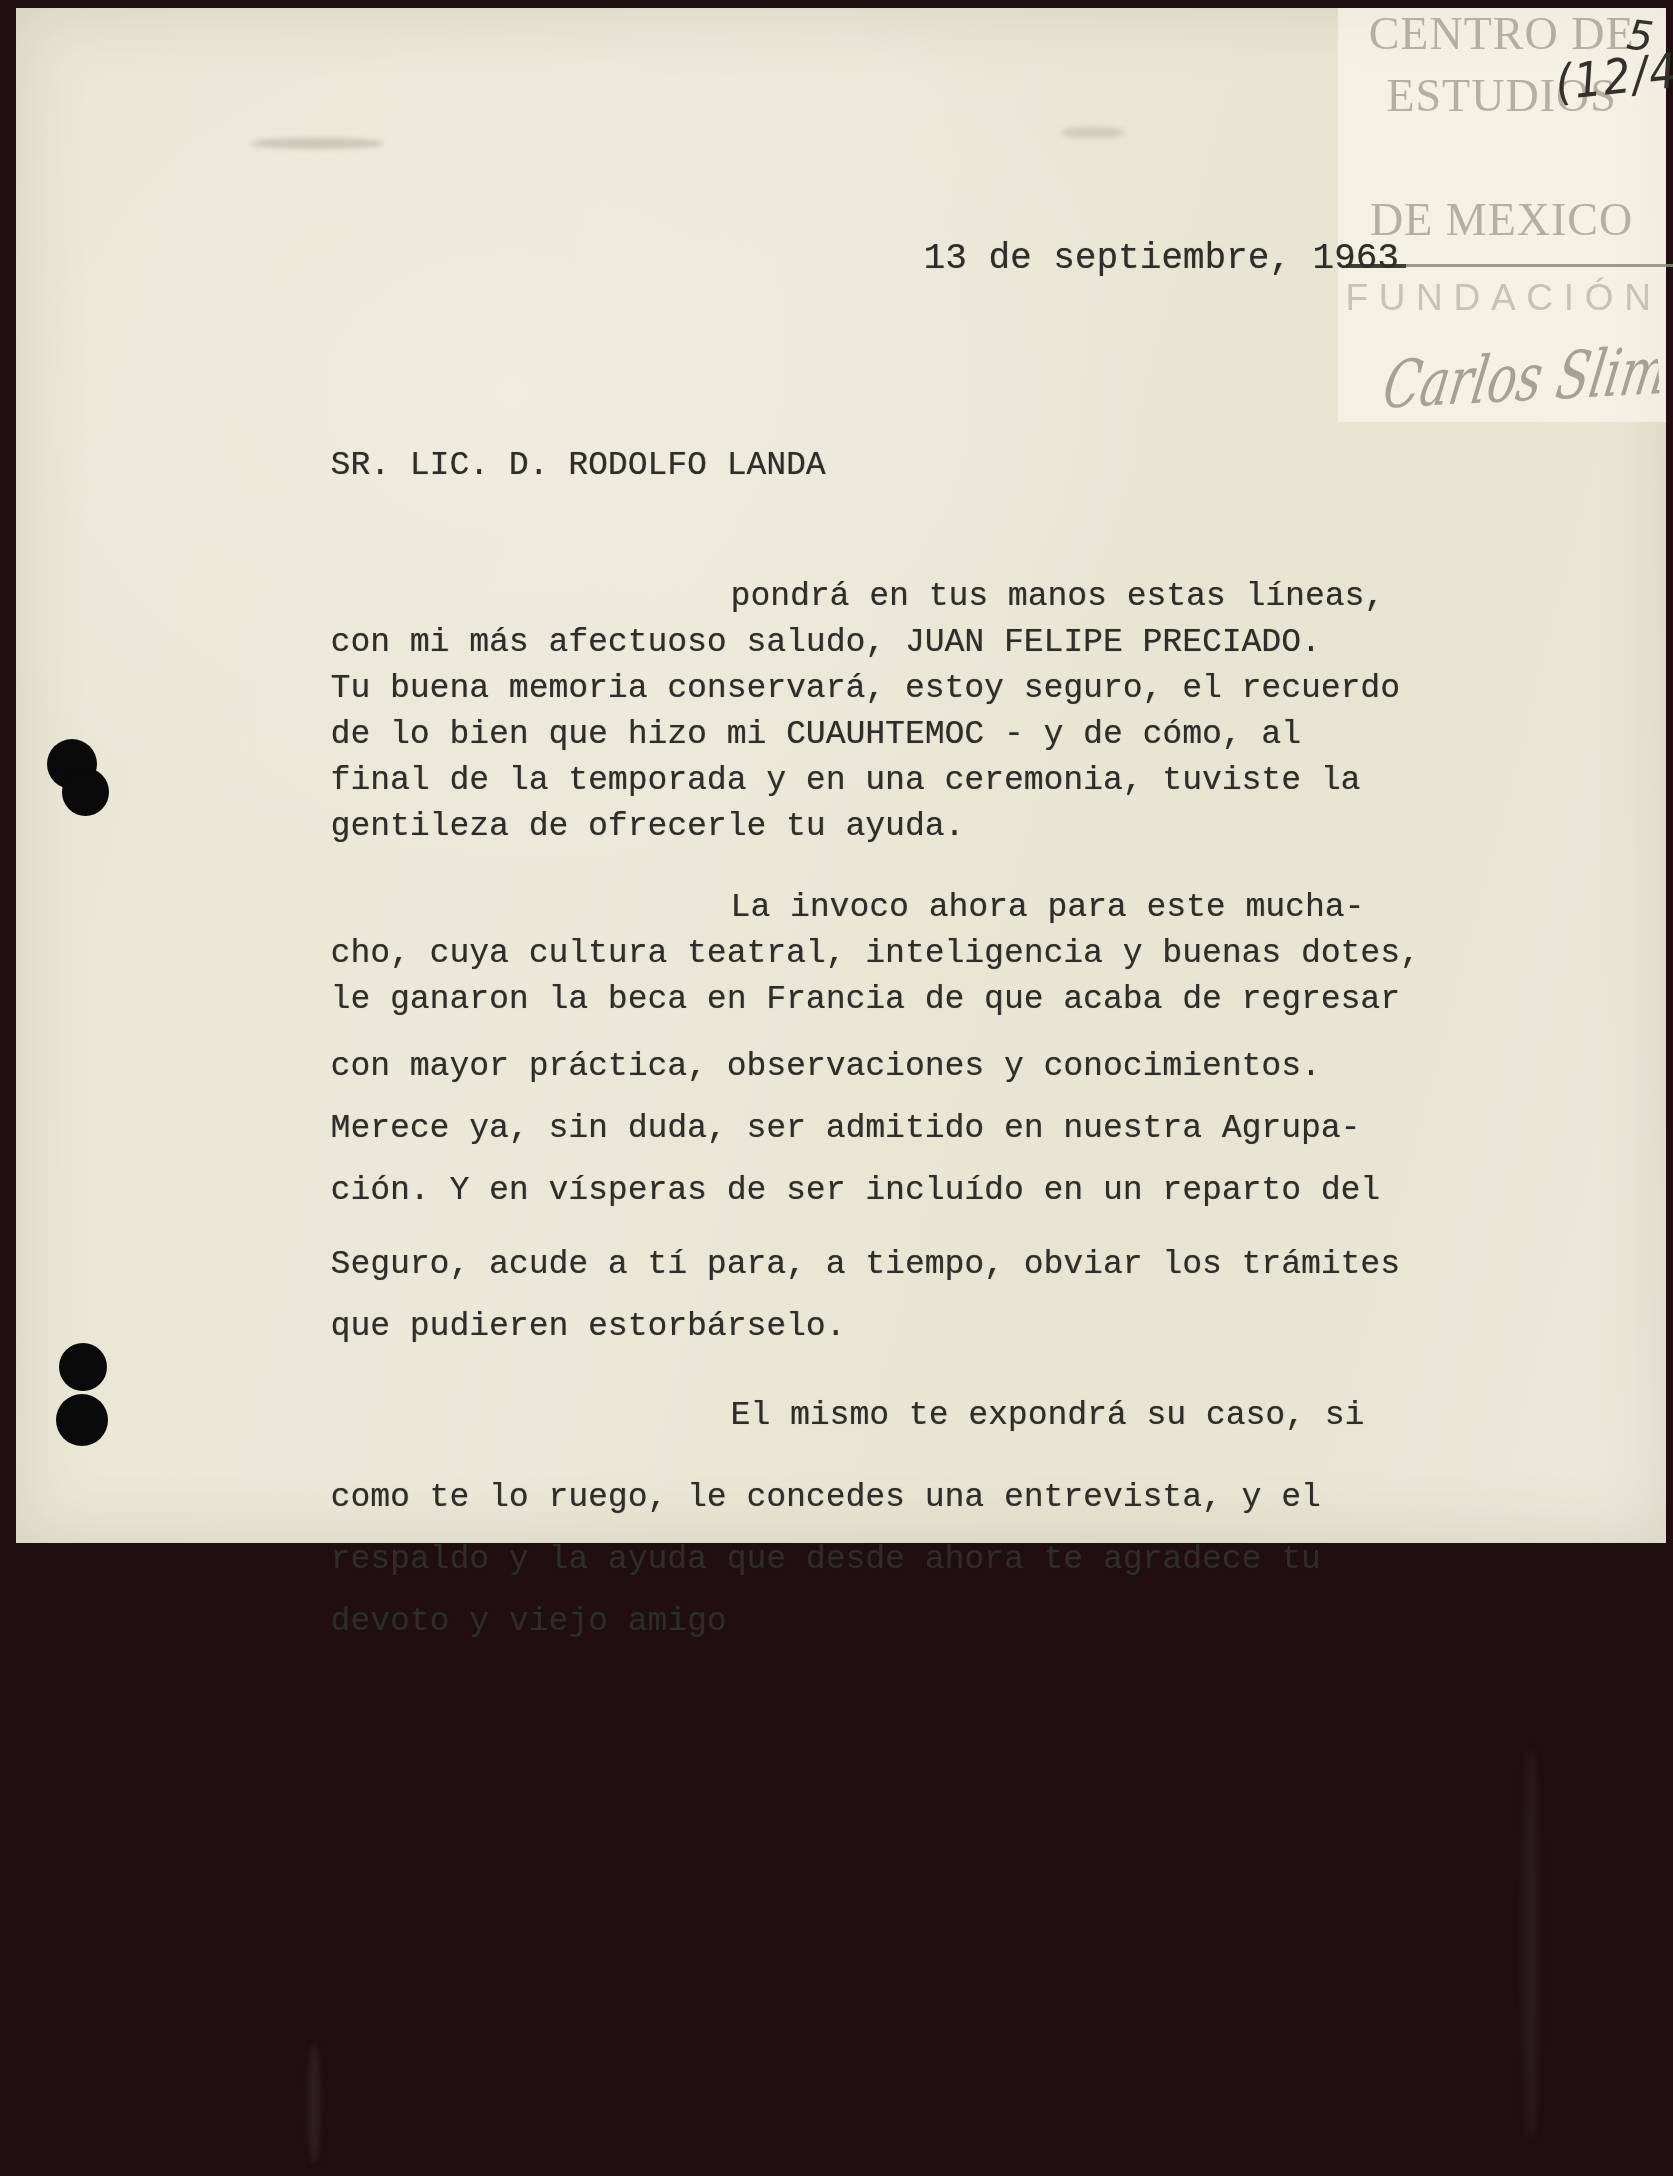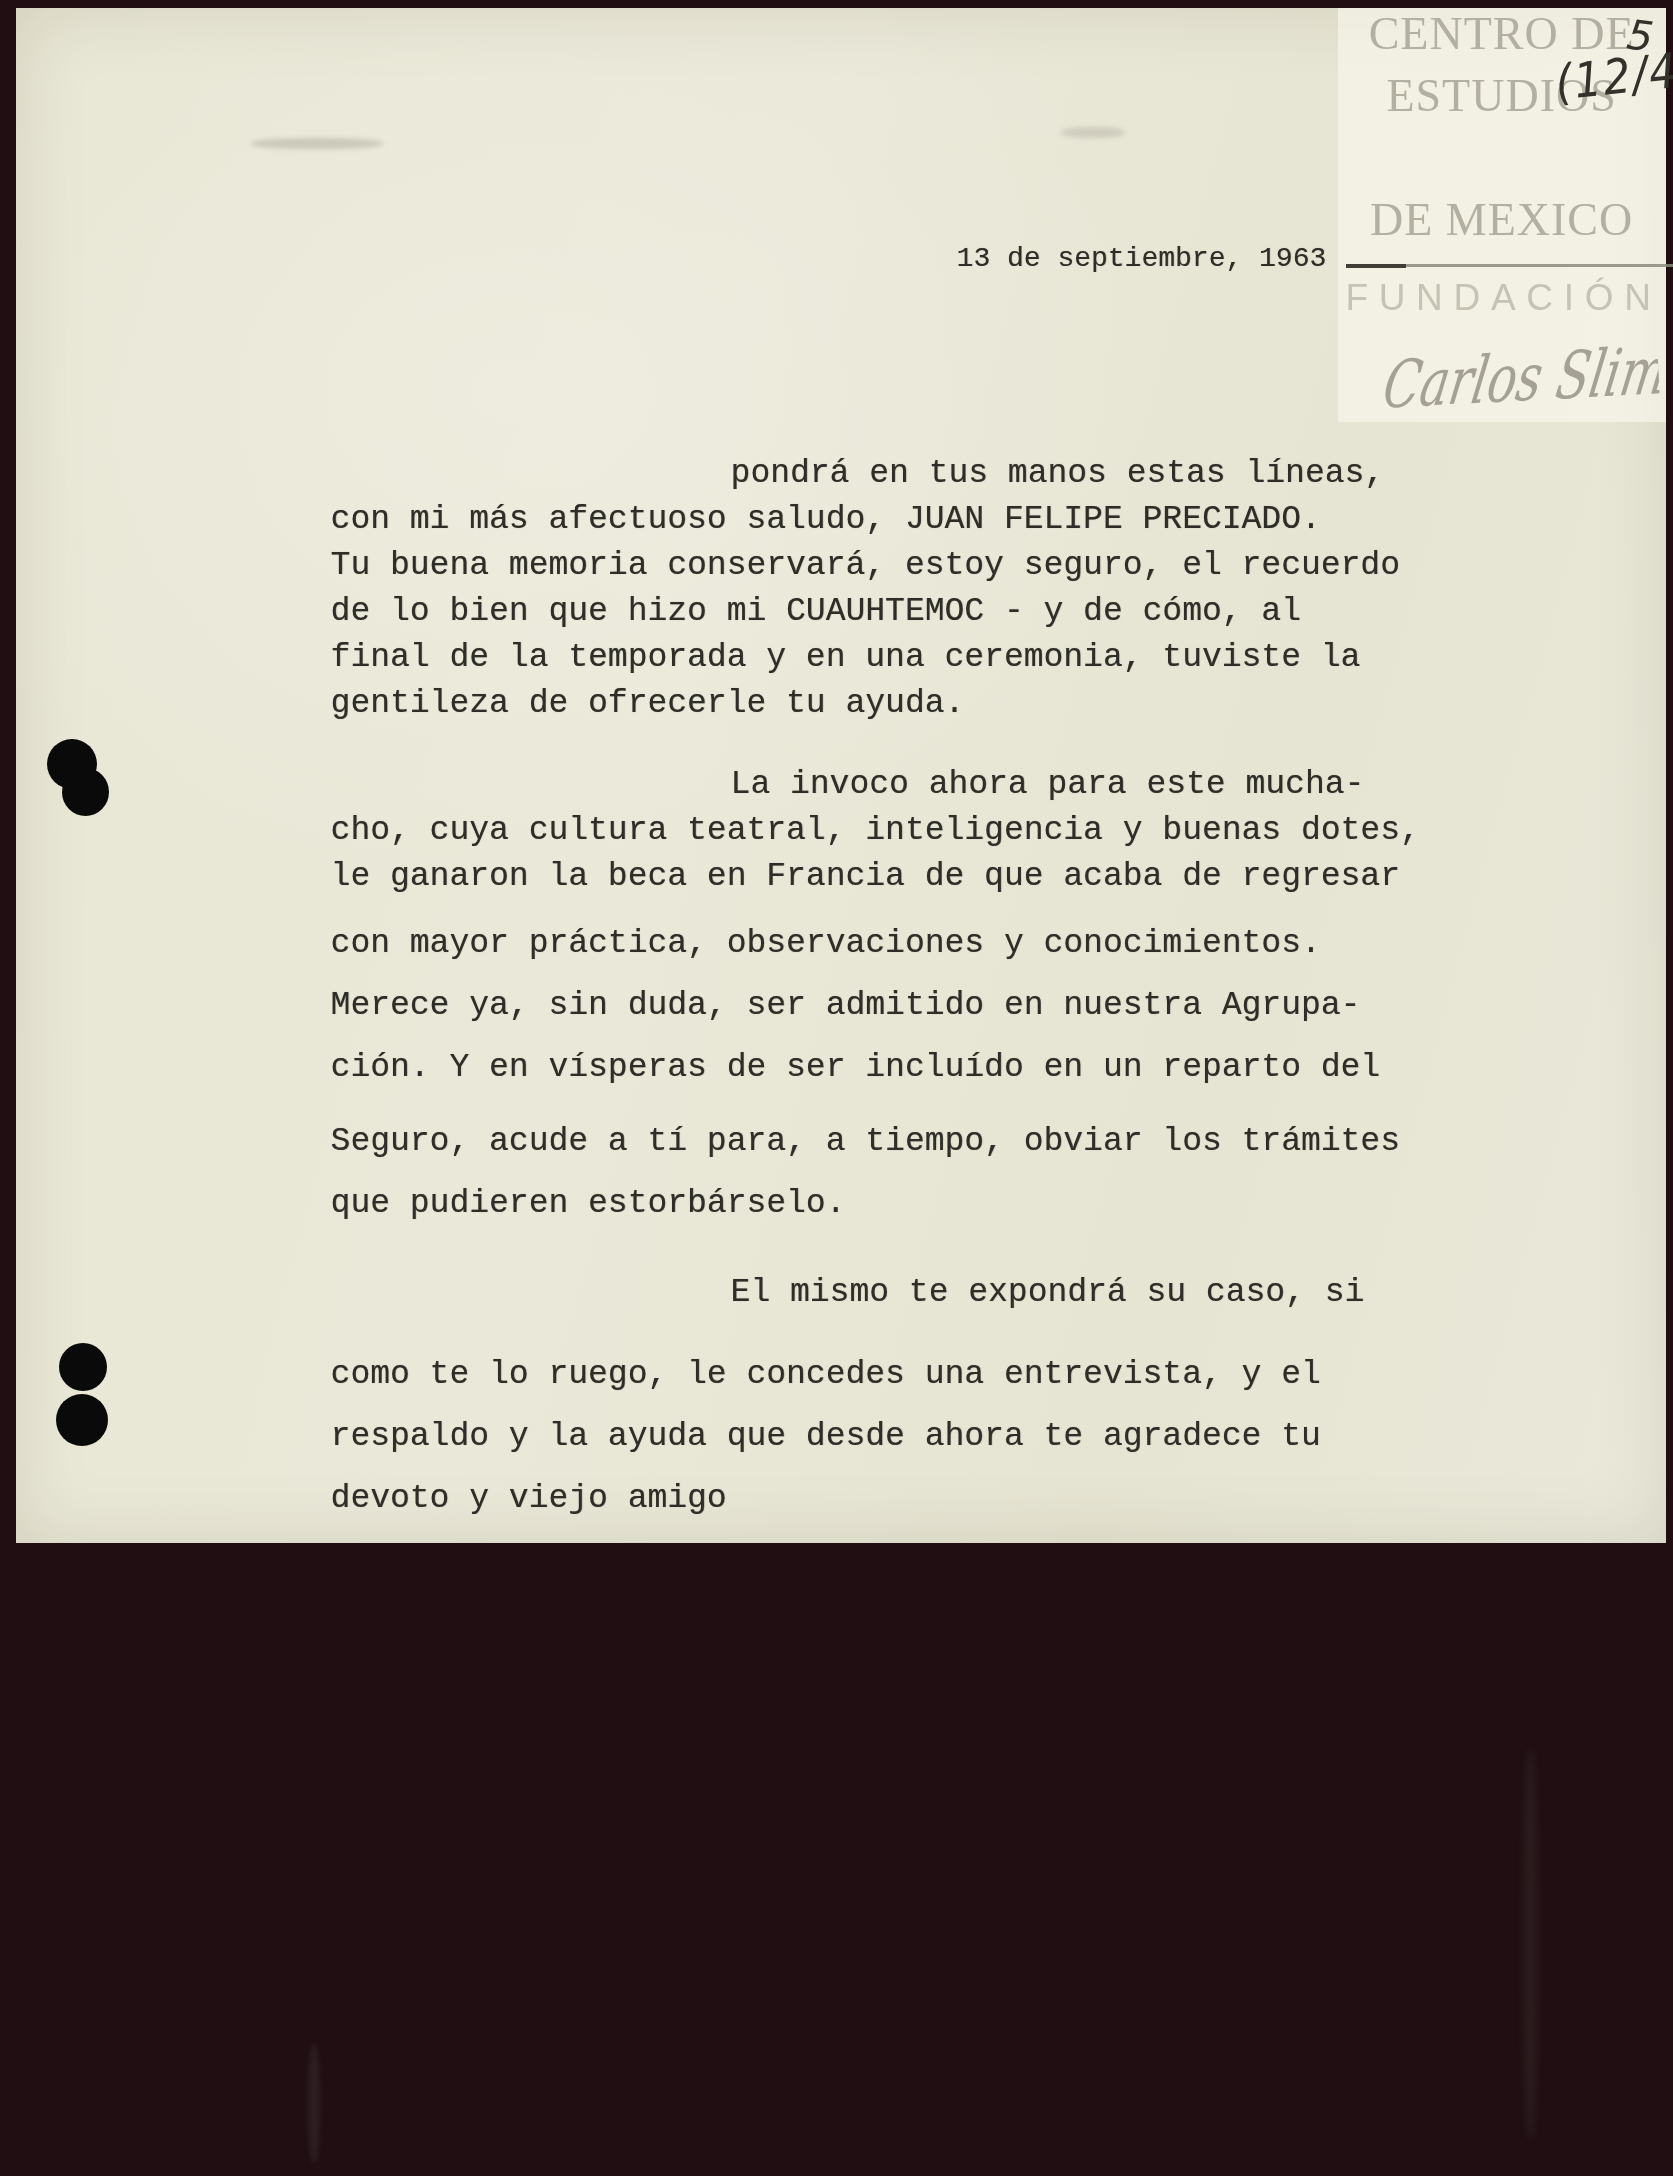--- a/index.html
+++ b/index.html
@@ -39,21 +39,21 @@
            font-size:37px;line-height:37px;color:var(--watermark-light);
            letter-spacing:10.7px;white-space:nowrap;}
   .wm-signature{position:absolute;left:13.7px;top:334px;width:308px;height:86px;
            transform:rotate(-3deg);}
   .wm-rule{position:absolute;left:1389px;top:256px;width:275px;height:2.9px;
            background:var(--rule);opacity:0.85;}
   .date-dash{position:absolute;left:1330px;top:256px;width:60px;height:3.9px;
            background:#403f37;}
   
   .typed{color:var(--ink);text-shadow:0.4px 0.4px 0.7px rgba(46,45,39,0.5);}
-  .date-line{position:absolute;left:941px;top:234px;font-size:28px;line-height:33px;
+  .date-line{position:absolute;left:908px;top:234px;font-size:36px;line-height:33px;
            white-space:pre;font-family:Liberation Mono, monospace;}
   .letter-body{position:absolute;left:315px;top:359px;font-size:33px;white-space:pre;}
   .addr{line-height:49px;}
   .salutation{line-height:47px;margin-top:65px;}
   .tline{white-space:pre;}
   .block.single .tline{line-height:46px;}
   .block.wide .tline{line-height:62px;}
   .tline.indent{margin-left:400px;}
   
   .hand{position:absolute;font-family:"DejaVu Sans",sans-serif;color:var(--annotation);
@@ -92,20 +92,21 @@
 
     <div class="wm-rule"></div>
     <div class="date-dash"></div>
 
     <div class="hand hand-page">5</div>
     <div class="hand hand-folio">(12/42)</div>
 
     <div class="typed date-line">13 de septiembre, 1963</div>
 
     <div class="typed letter-body">
+      <div class="addr">SR. LIC. D. RODOLFO LANDA</div>
       <div><div class="block single" style="margin-top: 9.8px;"><div class="tline indent">pondrá en tus manos estas líneas,</div><div class="tline">con mi más afectuoso saludo, JUAN FELIPE PRECIADO.</div><div class="tline">Tu buena memoria conservará, estoy seguro, el recuerdo</div><div class="tline">de lo bien que hizo mi CUAUHTEMOC - y de cómo, al</div><div class="tline">final de la temporada y en una ceremonia, tuviste la</div><div class="tline">gentileza de ofrecerle tu ayuda.</div></div><div class="block single" style="margin-top: 35px;"><div class="tline indent">La invoco ahora para este mucha-</div><div class="tline">cho, cuya cultura teatral, inteligencia y buenas dotes,</div><div class="tline">le ganaron la beca en Francia de que acaba de regresar</div></div><div class="block wide" style="margin-top: 13.7px;"><div class="tline">con mayor práctica, observaciones y conocimientos.</div><div class="tline">Merece ya, sin duda, ser admitido en nuestra Agrupa-</div><div class="tline">ción. Y en vísperas de ser incluído en un reparto del</div></div><div class="block wide" style="margin-top: 11.7px;"><div class="tline">Seguro, acude a tí para, a tiempo, obviar los trámites</div><div class="tline">que pudieren estorbárselo.</div></div><div class="block wide" style="margin-top: 27px;"><div class="tline indent">El mismo te expondrá su caso, si</div></div><div class="block wide" style="margin-top: 20.5px;"><div class="tline">como te lo ruego, le concedes una entrevista, y el</div><div class="tline">respaldo y la ayuda que desde ahora te agradece tu</div><div class="tline">devoto y viejo amigo</div></div></div>
     </div>
 
     <div class="blot blot1a"></div>
     <div class="blot blot1b"></div>
     <div class="blot blot2a"></div>
     <div class="blot blot2b"></div>
 
     <div class="smudge smudge-a"></div>
     <div class="smudge smudge-b"></div>

